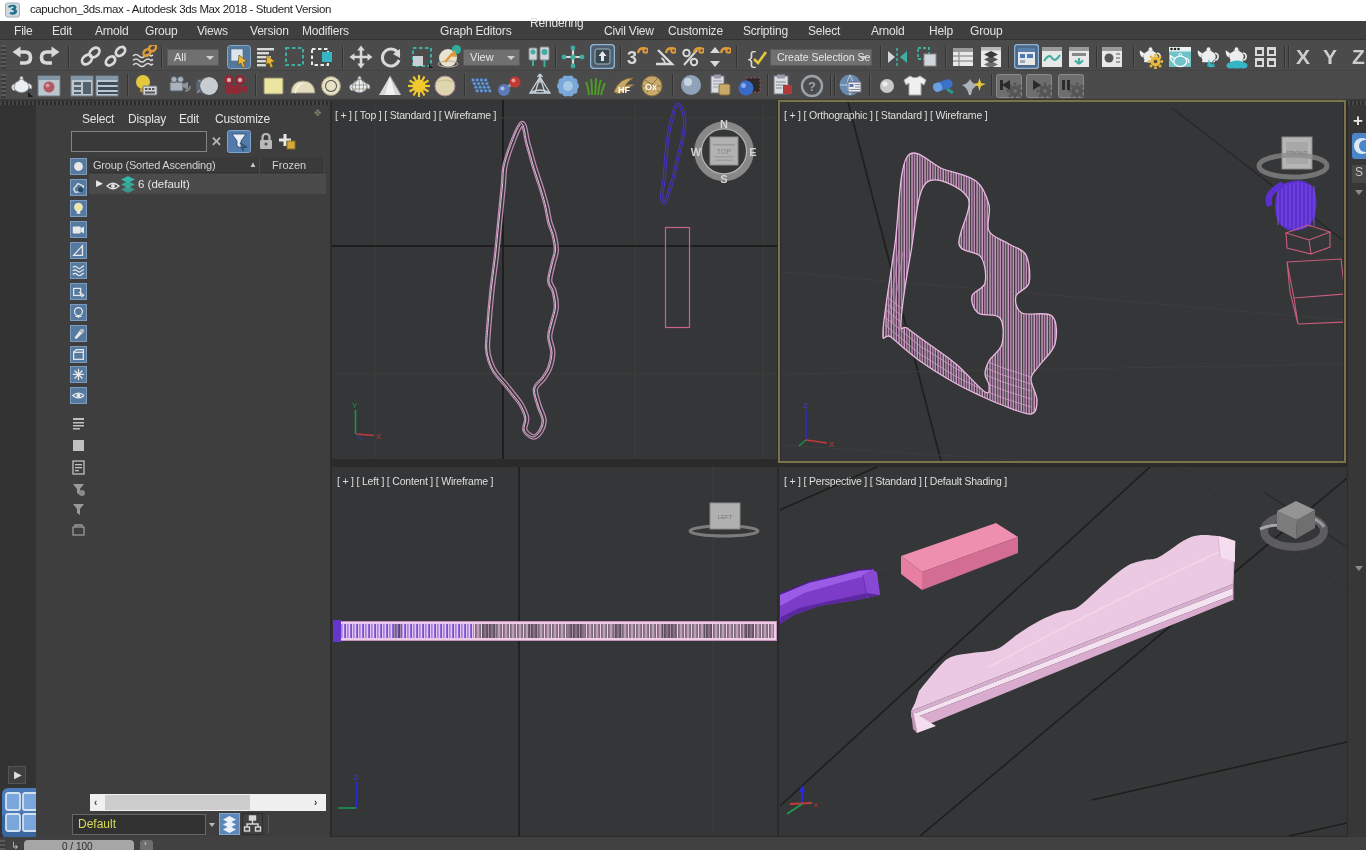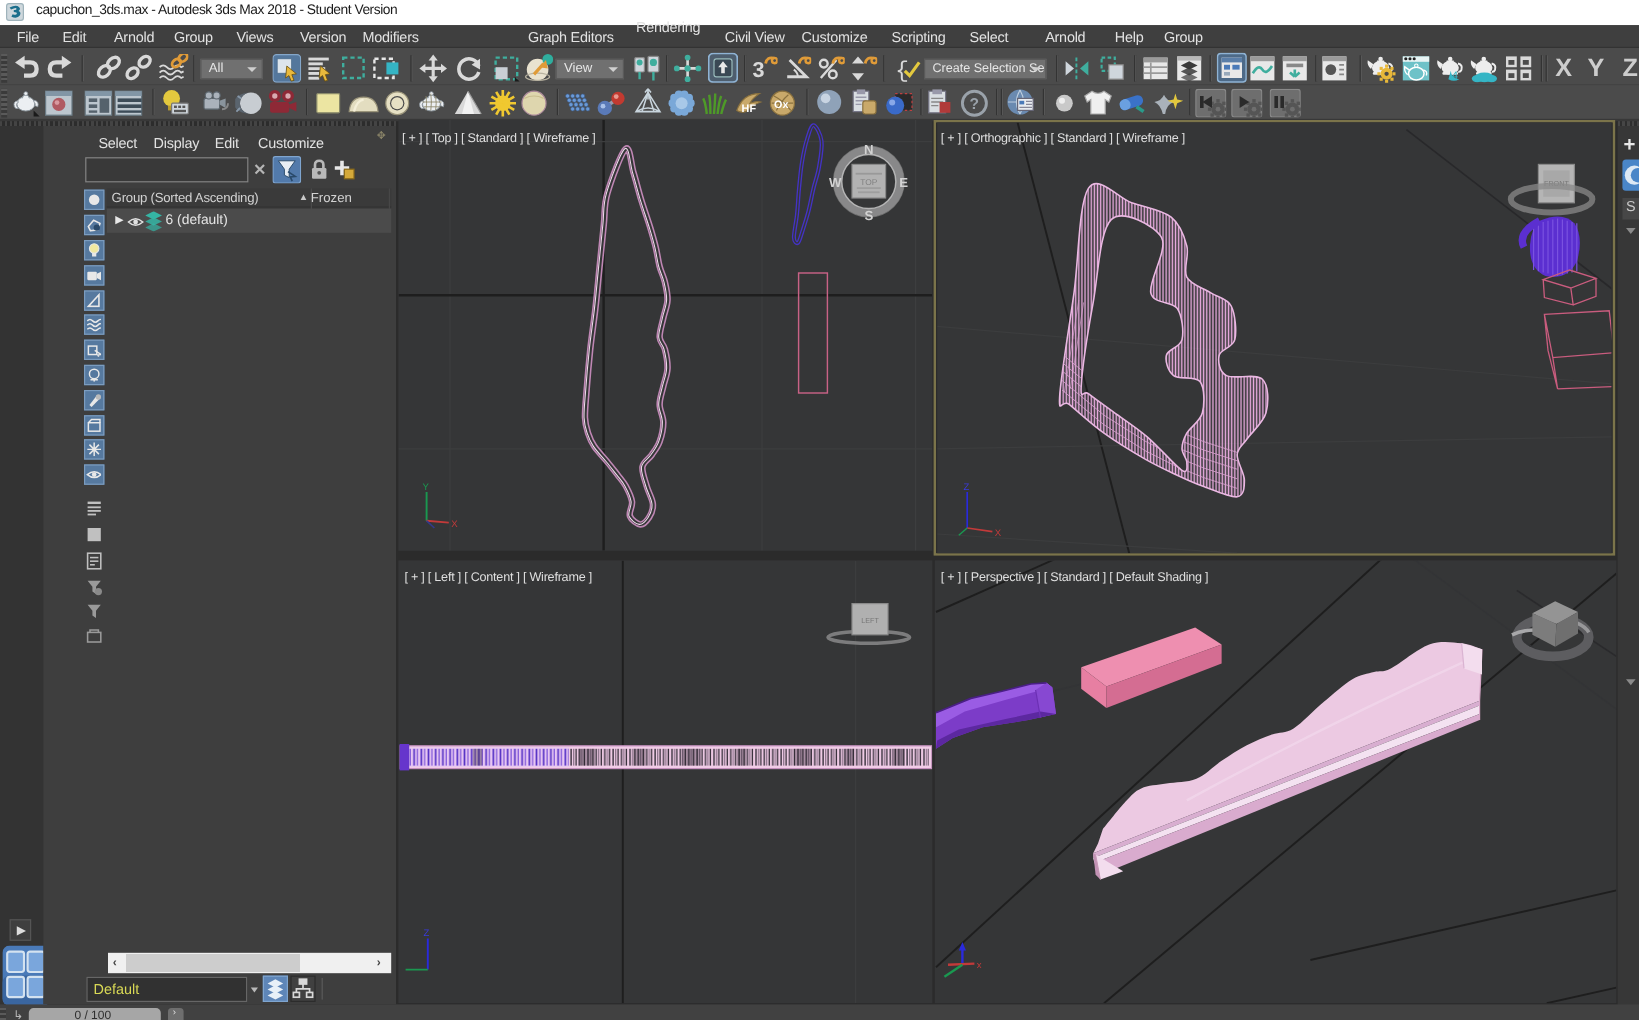--- a/index.html
+++ b/index.html
@@ -726,21 +726,21 @@
       </svg></div>
 <div class="abs" style="left:70px;top:521px;width:17px;height:17px"><svg width="17" height="17" viewBox="0 0 17 17" style="" xmlns="http://www.w3.org/2000/svg">
         <rect x="3" y="6" width="11" height="8" fill="none" stroke="#9a9a9a" stroke-width="1.3"></rect>
         <path d="M5 6 V4 H12 V6" fill="none" stroke="#9a9a9a" stroke-width="1.3"></path>
       </svg></div>
 <div class="abs" style="left:89px;top:157px;width:237px;height:16px;background:#3a3a3a;border-bottom:1px solid #333"></div>
 <div class="abs" style="left:93px;top:159px;color:#d2d2d2;font-size:11px;letter-spacing:-0.2px">Group (Sorted Ascending)</div>
 <div class="abs" style="left:249px;top:160px;color:#c8c8c8;font-size:8px">▲</div>
 <div class="abs" style="left:259px;top:157px;width:1px;height:37px;background:#4a4a4a"></div>
 <div class="abs" style="left:324px;top:157px;width:1px;height:37px;background:#474747"></div>
-<div class="abs" style="left:259px;top:159px;color:#d2d2d2;font-size:11px">Frozen</div>
+<div class="abs" style="left:272px;top:159px;color:#d2d2d2;font-size:11px">Frozen</div>
 <div class="abs" style="left:89px;top:174px;width:237px;height:20px;background:#4b4b4b"></div>
 <div class="abs" style="left:96px;top:178px;color:#e8e8e8;font-size:9px">▶</div>
 <div class="abs" style="left:106px;top:178px"><svg width="14" height="12" viewBox="0 0 14 12" style="" xmlns="http://www.w3.org/2000/svg">
         <path d="M1 6 Q7 0.5 13 6 Q7 11.5 1 6Z" fill="none" stroke="#e0e0e0" stroke-width="1.3"></path>
         <circle cx="7" cy="6" r="2" fill="#e0e0e0"></circle>
       </svg></div>
 <div class="abs" style="left:121px;top:176px"><svg width="14" height="17" viewBox="0 0 14 17" style="" xmlns="http://www.w3.org/2000/svg">
         <g fill="#35b5a5">
           <path d="M7 0 L14 3.5 L7 7 L0 3.5Z"></path>
           <path d="M7 5 L14 8.5 L7 12 L0 8.5Z" opacity="0.85"></path>

